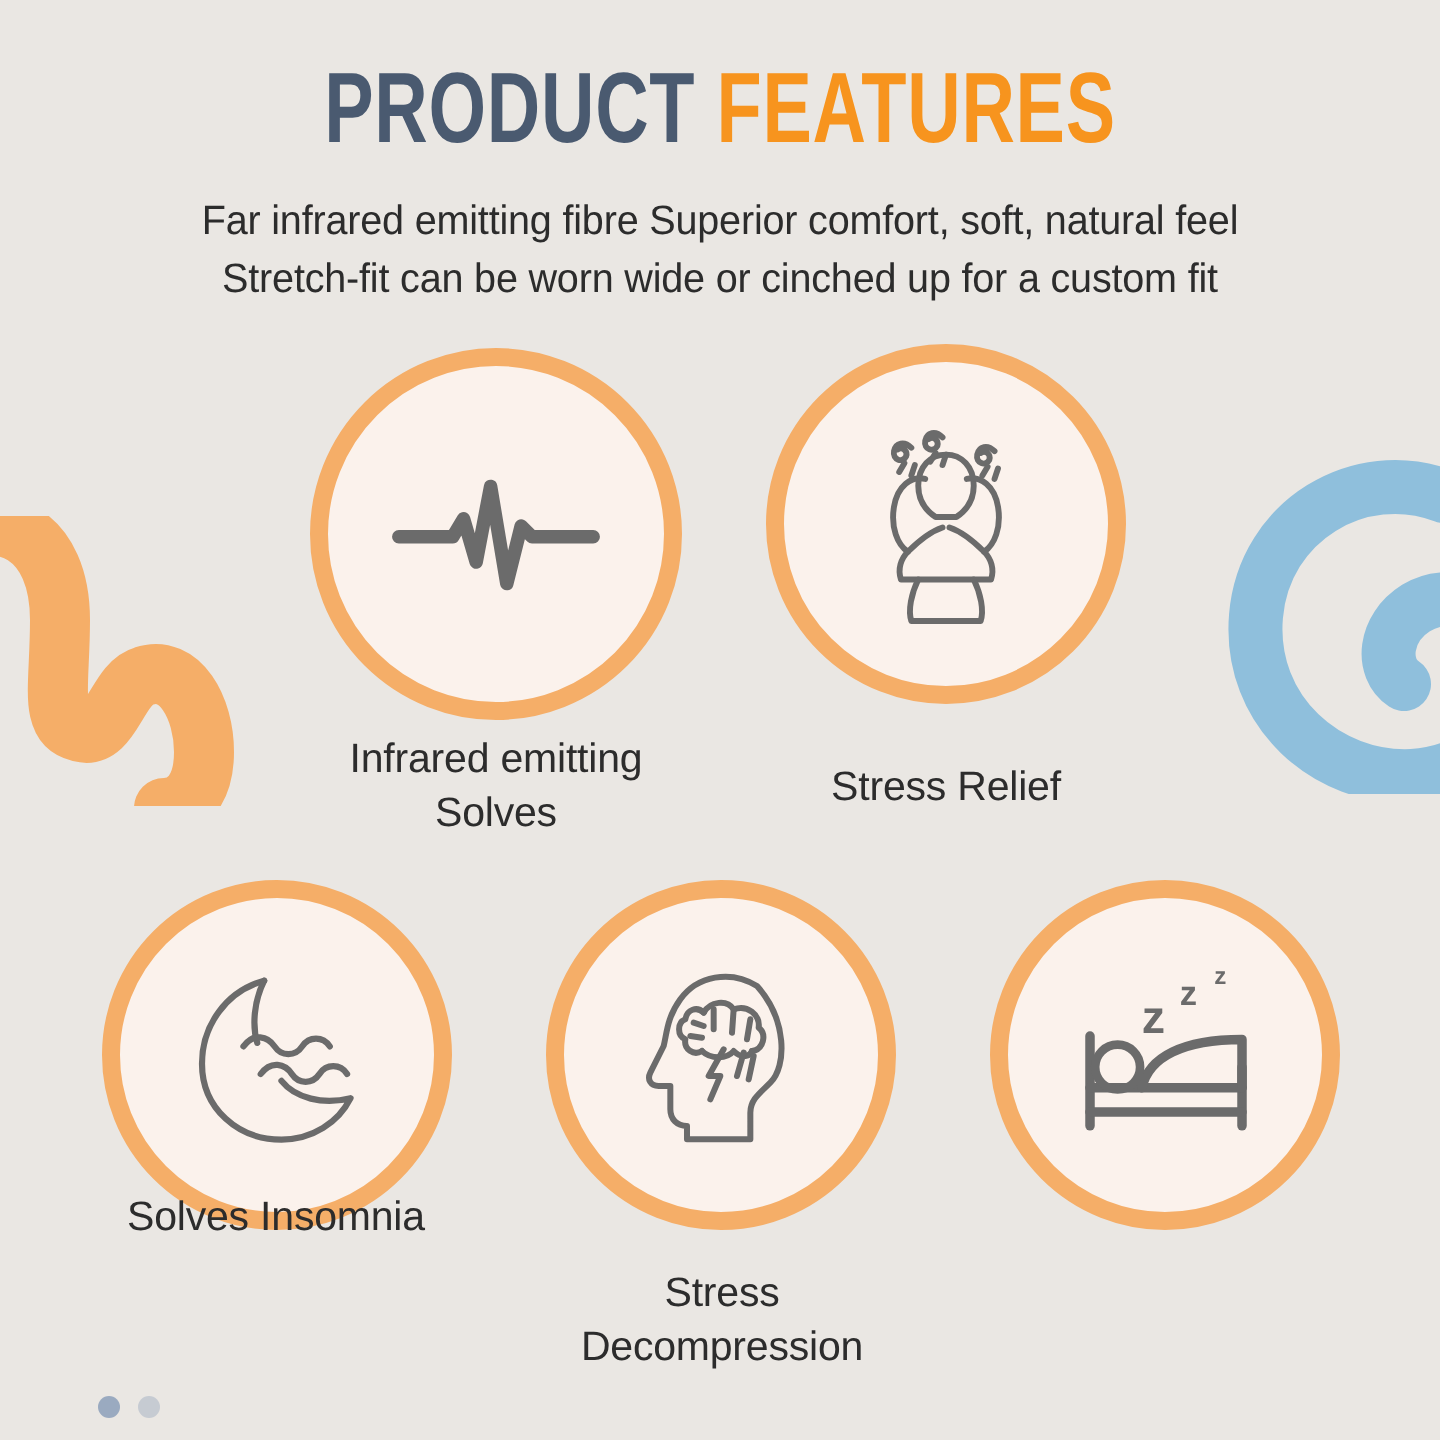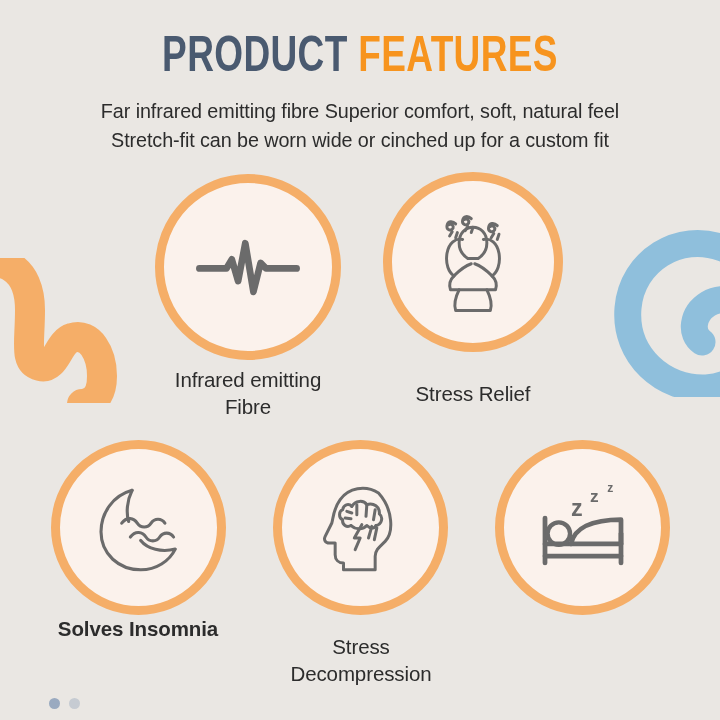--- a/index.html
+++ b/index.html
@@ -88,21 +88,21 @@
   }
 
   
   #circle-1 { left: 155px; top: 174px; width: 186px; height: 186px; }
   #caption-1 { left: 117px; top: 366px; width: 262px; }
   #circle-2 { left: 383px; top: 172px; width: 180px; height: 180px; }
   #caption-2 { left: 368px; top: 380px; width: 210px; }
 
   
   #circle-3 { left: 51px; top: 440px; width: 175px; height: 175px; }
-  #caption-3 { left: 18px; top: 615px; width: 240px; font-weight: bold; }
+  #caption-3 { left: 18px; top: 595px; width: 240px; }
   #circle-4 { left: 273px; top: 440px; width: 175px; height: 175px; }
   #caption-4 { left: 250px; top: 633px; width: 222px; }
   #circle-5 { left: 495px; top: 440px; width: 175px; height: 175px; }
   #caption-5 { left: 473px; top: 633px; width: 220px; }
 
   
   #dots {
     position: absolute;
     left: 49px;
     top: 698px;
@@ -148,21 +148,21 @@
   <div class="circle" id="circle-1">
     <span>
       <svg viewBox="0 0 120 70" width="108" height="63">
         <path d="M 6 36 L 36 36 L 42 26 L 49 50 L 57 8 L 66 62 L 74 30 L 80 36 L 114 36" fill="none" stroke="#6B6B6B" stroke-width="7.5" stroke-linecap="round" stroke-linejoin="round"></path>
       </svg>
     </span>
   </div>
   <div class="caption" id="caption-1">
     <span>Infrared emitting</span>
     <br>
-    <span>Fibre</span>
+    <span>Solves</span>
   </div>
 
   <div class="circle" id="circle-2">
     <span>
       <svg viewBox="0 0 120 120" width="104" height="104">
         <g fill="none" stroke="#6B6B6B" stroke-width="3.4" stroke-linecap="round" stroke-linejoin="round">
 
           <path d="M 44 38 C 44 27 51 20 60 20 C 69 20 76 27 76 38 C 76 46 72 52 66 56
                    L 54 56 C 48 52 44 46 44 38 Z"></path>
 

